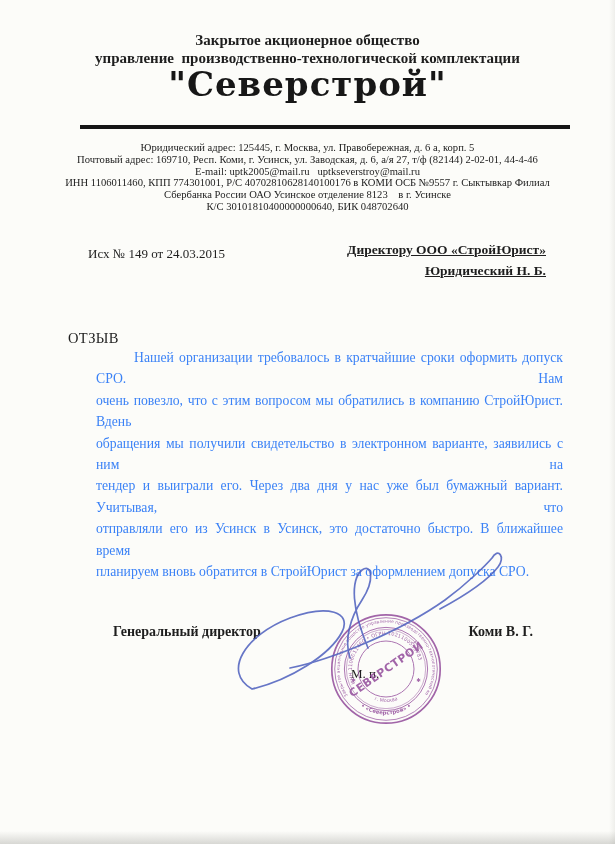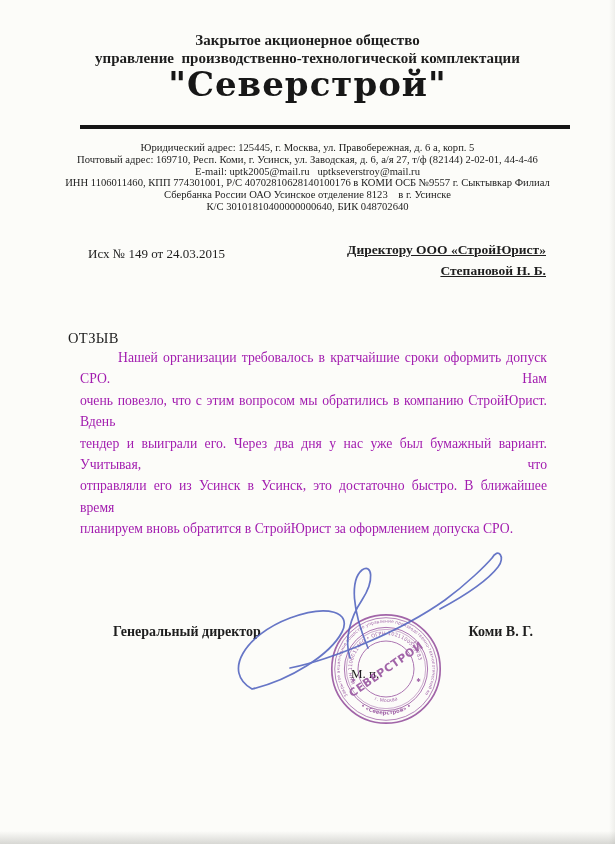--- a/index.html
+++ b/index.html
@@ -20,21 +20,21 @@
   .rule { left:80px; width:490px; height:3.5px; background:#151515; }
   .contacts { font-size:10.6px; line-height:11.8px; color:#222;margin-top:8px; }
   .contacts div { white-space:pre; }
 
   .outgoing { font-size:13px; }
   .addressee { right:69px; text-align:right; font-weight:bold; font-size:13.5px; line-height:20.5px;text-decoration:underline; }
 
   .review-title { left:80px; width:467px; text-align:left; transform:translateX(-12px);
                   font-weight:normal; font-size:14.5px; letter-spacing:0.4px; }
 
-  .review-body { left:80px; width:467px; font-size:13.7px; line-height:21.4px; color:#a21caf; }
+  .review-body { left:96px; width:467px; font-size:13.7px; line-height:21.4px; color:#3b82f6; }
   .bline { text-align:justify; text-align-last:justify; }
   .bline.first { text-indent:38px; }
   .bline.last { text-align-last:left; }
 
   .sig-pos { left:113px; font-weight:bold; font-size:14px; }
   .sig-name { right:82px; font-weight:bold; font-size:14px; }
   .seal-note { left:351px; top:666px; font-size:13px; z-index:1; }
 
   .stamp-svg { left:306px; top:589px; z-index:2; opacity:0.82; }
   .sign-svg  { left:228px; top:543px; z-index:3; opacity:0.85; }
@@ -60,28 +60,29 @@
     <div>Почтовый адрес: 169710, Респ. Коми, г. Усинск, ул. Заводская, д. 6, а/я 27, т/ф (82144) 2-02-01, 44-4-46</div>
     <div>E-mail: uptk2005@mail.ru   uptkseverstroy@mail.ru</div>
     <div>ИНН 1106011460, КПП 774301001, Р/С 40702810628140100176 в КОМИ ОСБ №9557 г. Сыктывкар Филиал</div>
     <div>Сбербанка России ОАО Усинское отделение 8123    в г. Усинске</div>
     <div>К/С 30101810400000000640, БИК 048702640</div>
   </div>
 
   <div class="abs outgoing" style="top:246px; left:88px">Исх № 149 от 24.03.2015</div>
   <div class="abs addressee" style="top:240px">
     <div>Директору ООО «СтройЮрист»</div>
-    <div>Степановой Н. Б.</div>
+    <div>Юридический Н. Б.</div>
   </div>
 
   <div class="abs review-title" style="top:330px">ОТЗЫВ</div>
 
   <div class="abs review-body" style="top:347px">
     <div class="bline first">Нашей организации требовалось в кратчайшие сроки оформить допуск СРО. Нам</div>
     <div class="bline">очень повезло, что с этим вопросом мы обратились в компанию СтройЮрист. Вдень</div>
+    <div class="bline">обращения мы получили свидетельство в электронном варианте, заявились с ним на</div>
     <div class="bline">тендер и выиграли его. Через два дня у нас уже был бумажный вариант. Учитывая, что</div>
     <div class="bline">отправляли его из Усинск в Усинск, это достаточно быстро. В ближайшее время</div>
     <div class="bline last">планируем вновь обратится в СтройЮрист за оформлением допуска СРО.</div>
   </div>
 
   <div class="abs sig-pos" style="top:624px">Генеральный директор</div>
   <div class="abs sig-name" style="top:624px">Коми В. Г.</div>
   <div class="abs seal-note">М. п.</div>
 
   <svg class="abs stamp-svg" width="160" height="160" viewBox="0 0 160 160">

